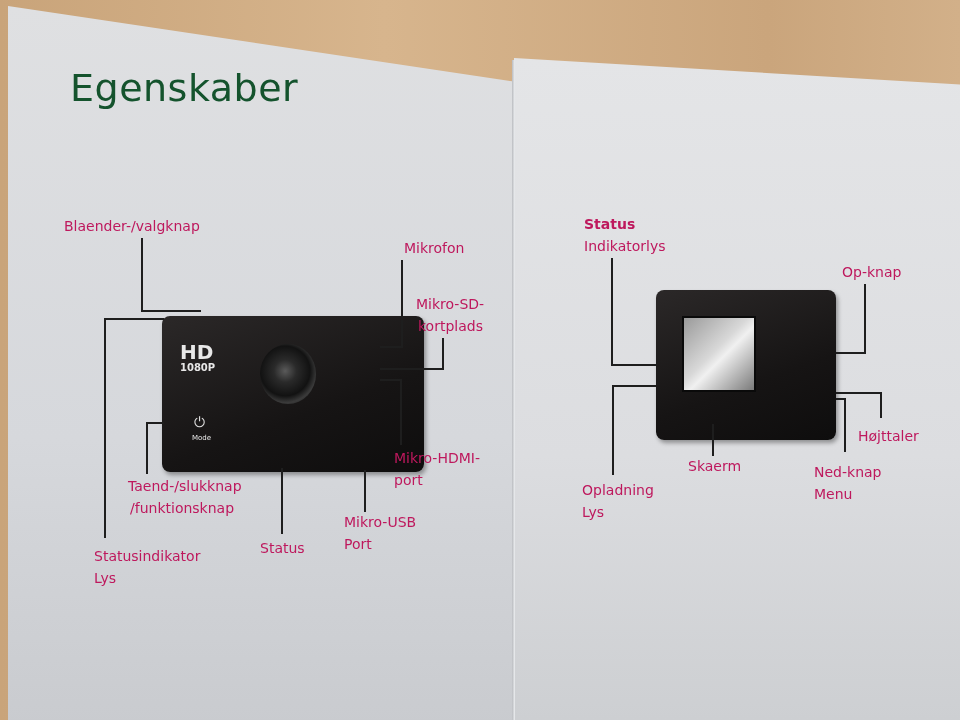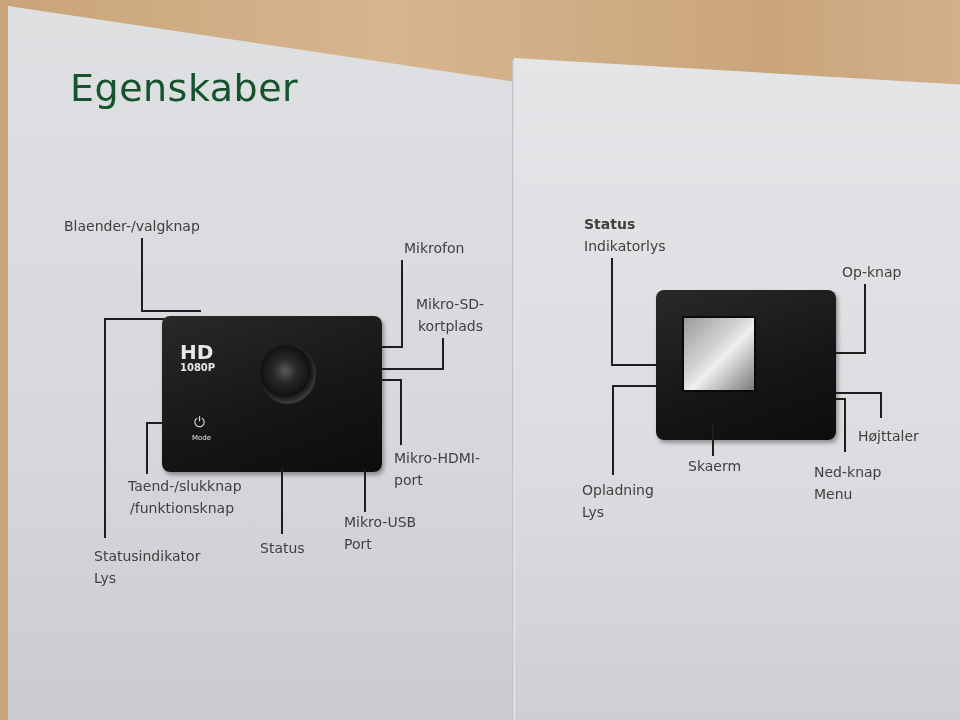--- a/index.html
+++ b/index.html
@@ -7,41 +7,41 @@
     background:linear-gradient(90deg,#c9a47a 0%,#d7b58d 40%,#caa57c 80%,#d2b089 100%);
     font-family:"DejaVu Sans","Liberation Sans",sans-serif;}
   .page{position:absolute;box-shadow:0 0 4px rgba(0,0,0,.25);}
   #page-left{left:8px;top:6px;width:506px;height:720px;
     background:linear-gradient(180deg,#dfe0e2 0%,#d6d8dc 60%,#c9cbcf 100%);
     clip-path:polygon(0 0,100% 10.5%,100% 100%,0 100%);}
   #page-right{left:514px;top:58px;width:446px;height:662px;
     background:linear-gradient(180deg,#e4e5e7 0%,#dcdde0 60%,#cdcfd2 100%);
     clip-path:polygon(0 0,100% 4%,100% 100%,0 100%);}
   .fold{position:absolute;left:512px;top:60px;width:3px;height:660px;background:linear-gradient(90deg,#b9bbbf,#eef0f2);}
-  .label{position:absolute;color:#404040;font-size:14px;line-height:20px;white-space:nowrap;}
+  .label{position:absolute;color:#be185d;font-size:14px;line-height:20px;white-space:nowrap;}
   .title{position:absolute;left:70px;top:66px;font-size:38px;color:#14532d;letter-spacing:0.5px;}
   .ln{position:absolute;background:#1e1e1e;}
   .h{height:2px;} .v{width:2px;}
   .cam{position:absolute;background:linear-gradient(160deg,#2b2828 0%,#161414 60%,#0e0d0d 100%);border-radius:8px;
     box-shadow:2px 3px 4px rgba(0,0,0,.35);}
   .hd{position:absolute;color:#e8e8e8;font-weight:bold;font-family:"DejaVu Sans",sans-serif;}
   .lens{position:absolute;border-radius:50%;
     background:radial-gradient(circle at 45% 45%,#5a5a5a 0%,#2a2a2a 25%,#121212 55%,#3a3a3a 70%,#151515 100%);}
   .screen{position:absolute;background:linear-gradient(135deg,#9a9a9a 0%,#d8d8d8 45%,#f0f0f0 55%,#7a7a7a 100%);border:2px solid #0a0a0a;}
 </style>
 </head>
 <body>
 
 <div class="page" id="page-left"></div>
 <div class="page" id="page-right"></div>
 <div class="fold"></div>
 
 <div class="title">Egenskaber</div>
 
-<div class="cam" style="left:162px;top:316px;width:220px;height:156px;">
+<div class="cam" style="left:162px;top:316px;width:262px;height:156px;">
   <div class="hd" style="left:18px;top:24px;font-size:20px;">HD</div>
   <div class="hd" style="left:18px;top:46px;font-size:10px;">1080P</div>
   <div class="lens" style="left:98px;top:28px;width:56px;height:60px;"></div>
   <div style="position:absolute;left:32px;top:98px;color:#ddd;font-size:14px;">⏻</div>
   <div class="hd" style="left:30px;top:118px;font-size:7px;font-weight:normal;">Mode</div>
 </div>
 
 <div class="label" style="left:64px;top:216px;">Blaender-/valgknap</div>
 <div class="ln v" style="left:141px;top:238px;height:74px;"></div>
 <div class="ln h" style="left:141px;top:310px;width:60px;"></div>

